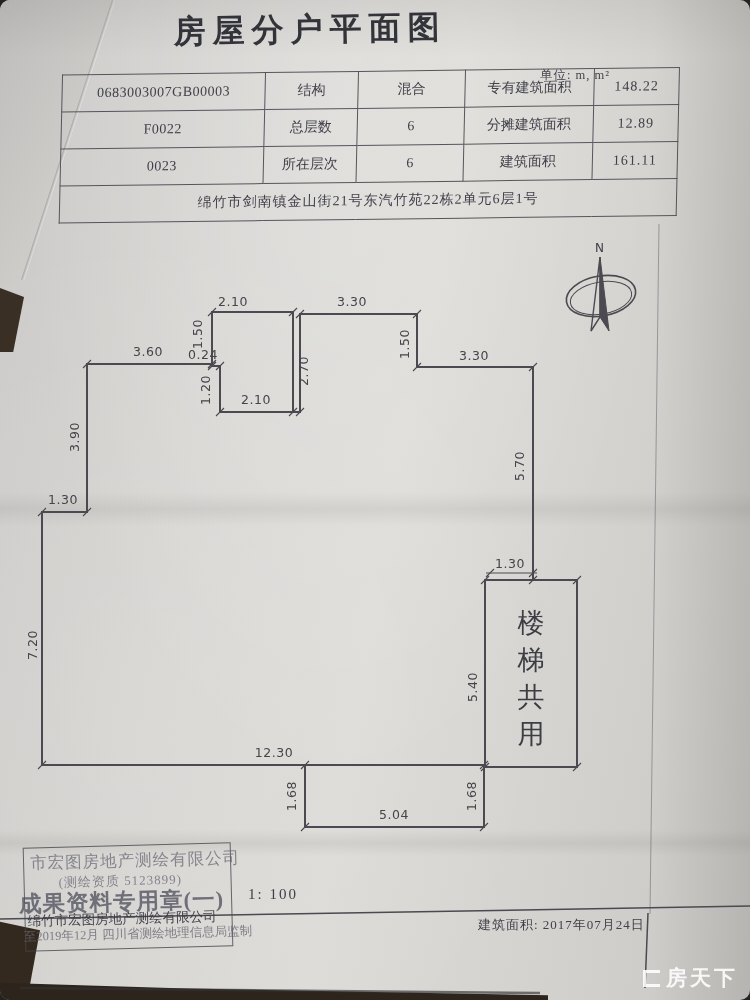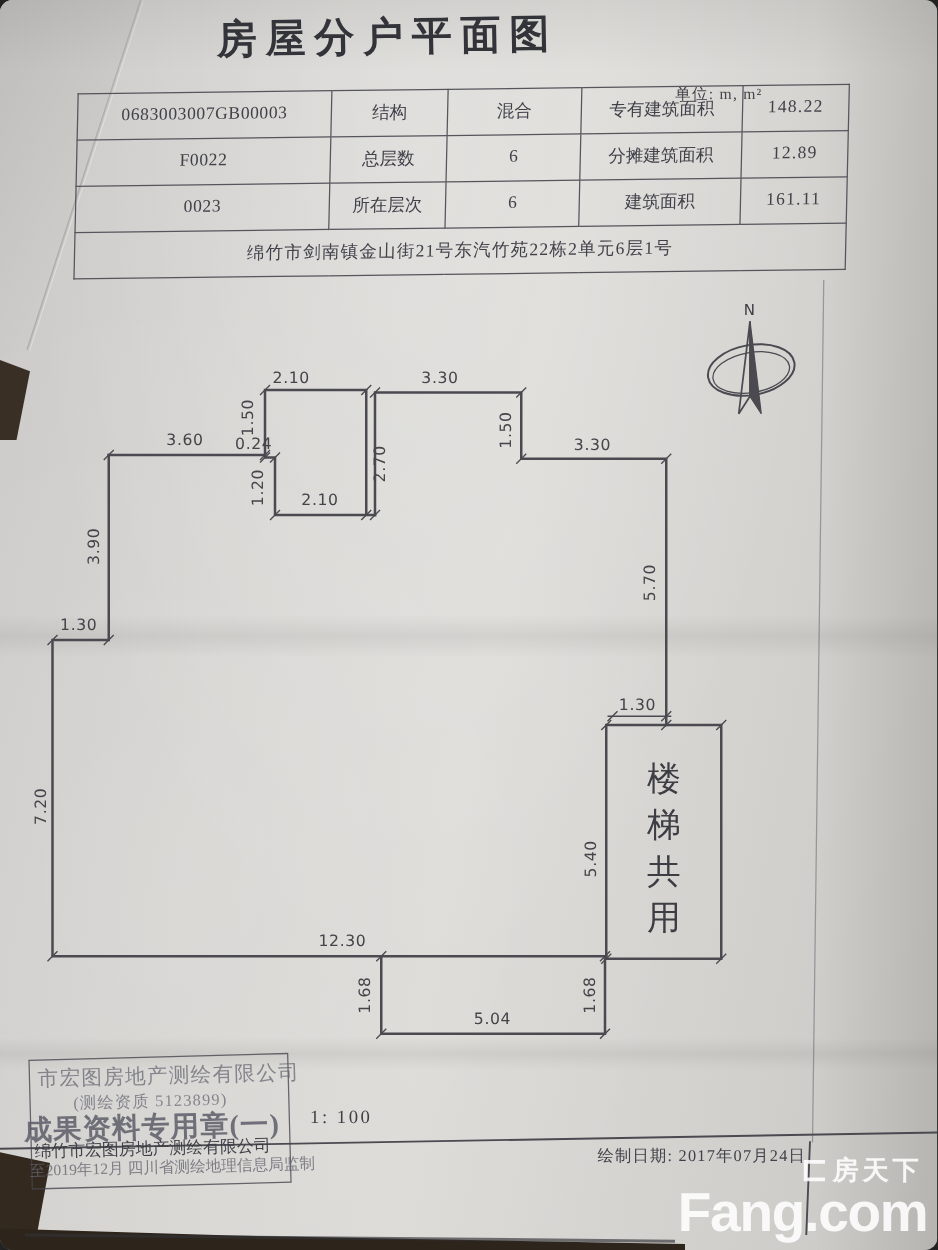--- a/index.html
+++ b/index.html
@@ -185,31 +185,30 @@
       </g>
     <g id="stairs-label">
         <text x="531" y="632" text-anchor="middle" class="stair-ch">楼</text>
         <text x="531" y="669" text-anchor="middle" class="stair-ch">梯</text>
         <text x="531" y="706" text-anchor="middle" class="stair-ch">共</text>
         <text x="531" y="743" text-anchor="middle" class="stair-ch">用</text>
       </g>
   </svg>
 
   <div class="scale">1: 100</div>
-  <div class="drawdate">绘制日期: 2017年07月24日</div>
+  <div class="drawdate">建筑面积: 2017年07月24日</div>
 
   <div class="stampbox">
     <div class="st st1">市宏图房地产测绘有限公司</div>
     <div class="st st2">(测绘资质 5123899)</div>
     <div class="st st3">成果资料专用章(一)</div>
     <div class="st st4">绵竹市宏图房地产测绘有限公司</div>
     <div class="st st5">至2019年12月 四川省测绘地理信息局监制</div>
   </div>
 
   <div class="wm">
     <div class="wm-row1">
       <span class="wm-icon"></span>
       <span class="wm-cn">房天下</span>
     </div>
-    <div class="wm-en">Fang.com</div>
   </div>
 
 </div>
 
 </body></html>

